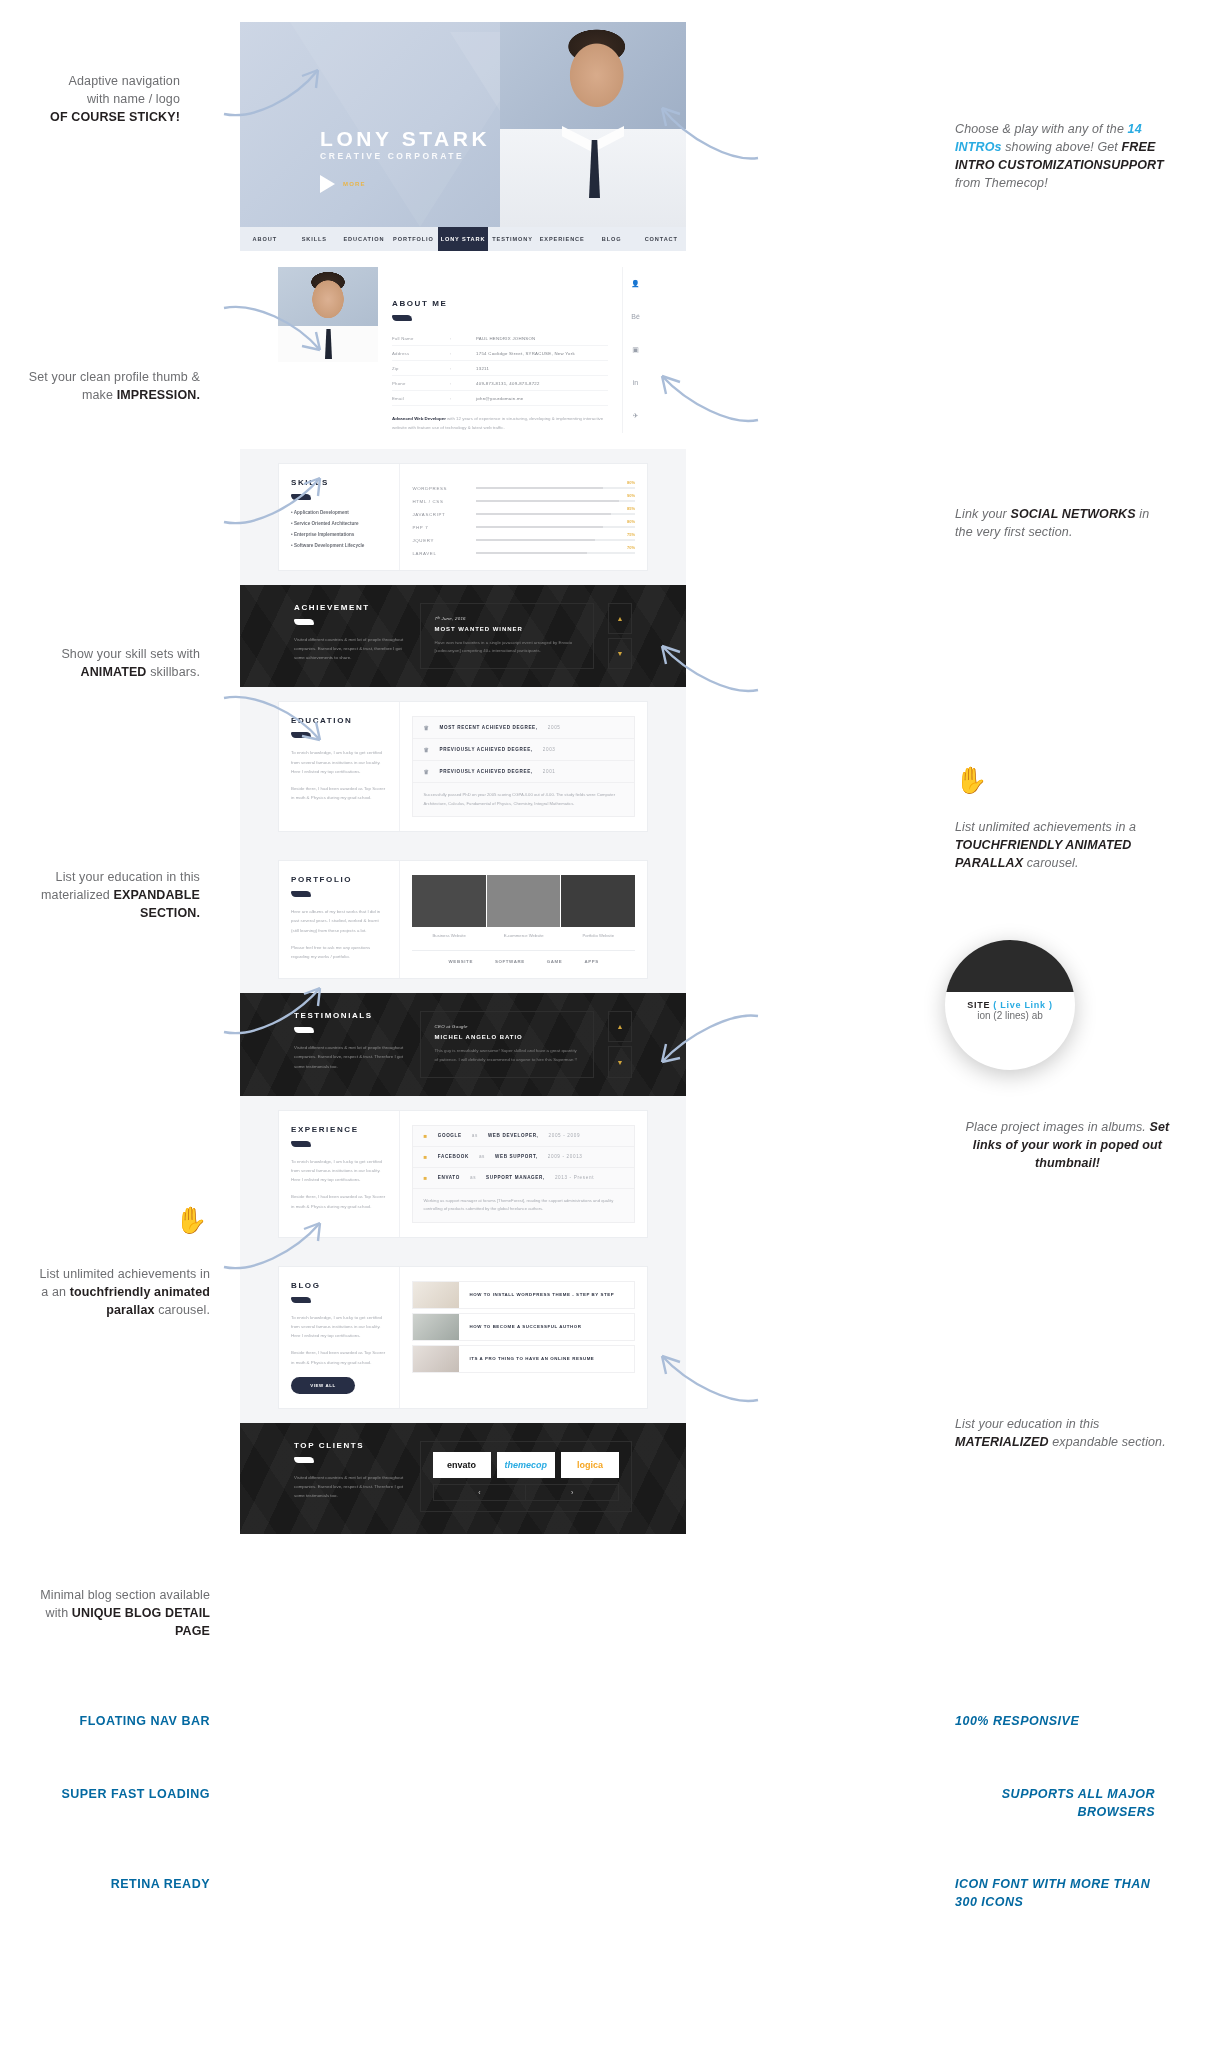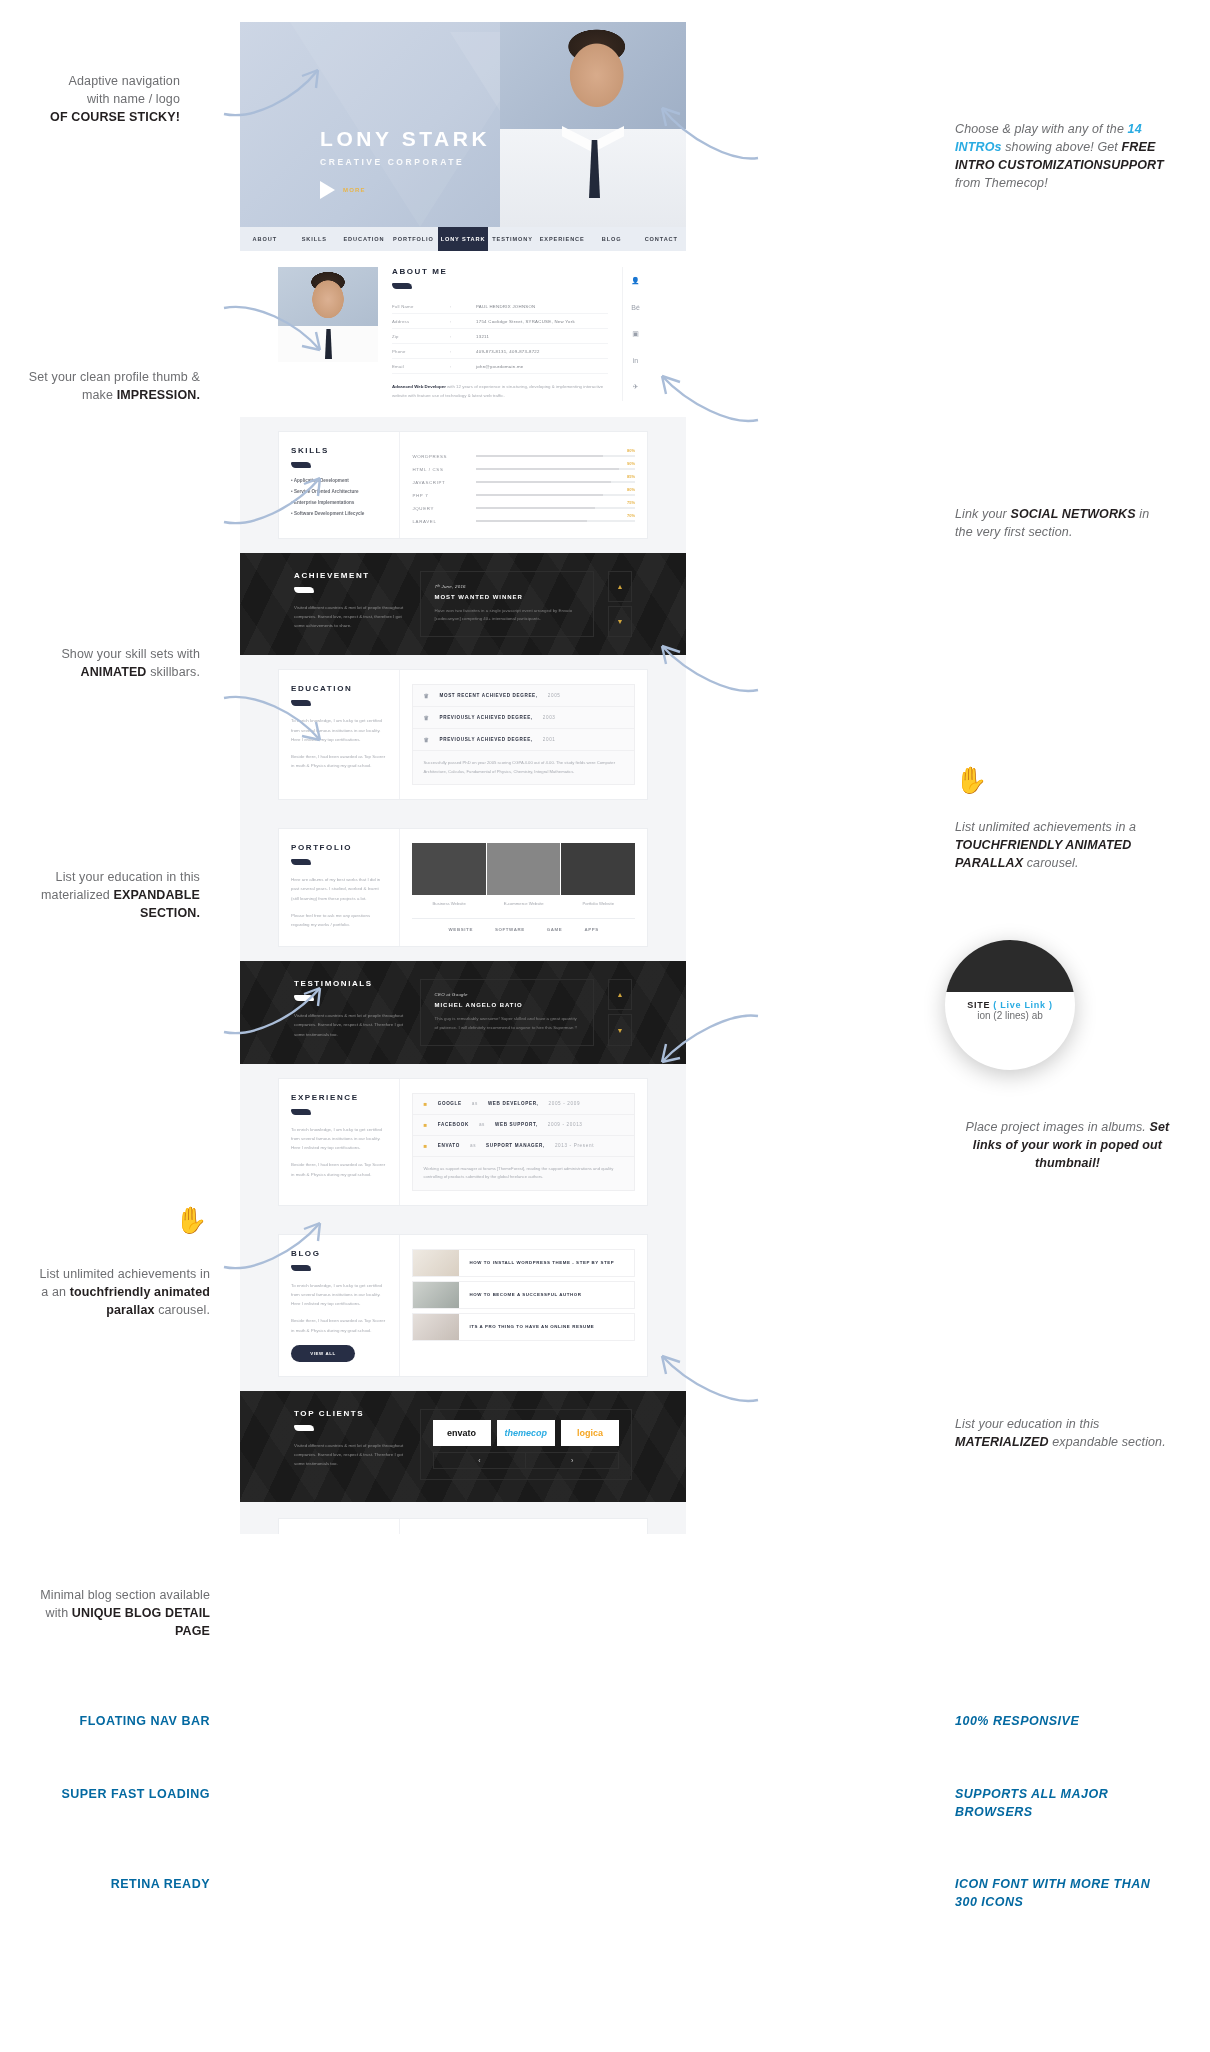--- a/index.html
+++ b/index.html
@@ -47,21 +47,21 @@
       linear-gradient(180deg, rgba(0,0,0,0) 52%, #f2f4f7 52%, #e7eaef 100%),
       linear-gradient(135deg,#b9c6d8,#97a8c0);
   }
   .hero .tie { position:absolute; right:86px; top:118px; width:11px; height:58px;
     background:#22293a; clip-path:polygon(25% 0,75% 0,100% 100%,0 100%); }
   .hero .collar { position:absolute; right:62px; top:104px; width:62px; height:34px;
     background:#fdfdfd; clip-path:polygon(0 0, 50% 46%, 100% 0, 100% 30%, 50% 78%, 0 30%); }
   .hero .htext { position:absolute; left:80px; top:105px; }
   .hero .hname { font-size:21px; letter-spacing:.17em; color:#fff; font-weight:bold; }
   .hero .hsub { font-size:8.5px; letter-spacing:.30em; color:#ffffff; opacity:.9;
-     margin-top:6px; font-weight:bold; }
+     margin-top:0; font-weight:bold; }
   .hero .playrow { margin-top:14px; display:flex; align-items:center; gap:8px; }
   .hero .play { width:0;height:0; border-left:15px solid #fff;
       border-top:9px solid transparent; border-bottom:9px solid transparent; }
   .hero .more { font-size:6px; letter-spacing:.2em; color:#e8b54a; font-weight:bold;}
 
   
   .nav { height:24px; background:#e9edf3; display:flex; align-items:stretch; }
   .nav .item { flex:1; display:flex; align-items:center; justify-content:center;
     font-size:5.6px; letter-spacing:.16em; color:#3b3f4a; font-weight:bold; }
   .nav .item.active { background:#272e45; color:#fff; }
@@ -80,21 +80,21 @@
   
   .about { background:#fff; padding:16px 38px; display:flex; gap:14px; }
   .about .thumb { width:100px; height:95px;
     background:
       radial-gradient(ellipse 25px 30px at 50% 34%, #dcb193 0%, #cb9c78 62%, rgba(0,0,0,0) 64%),
       radial-gradient(ellipse 23px 14px at 50% 16%, #3a2b22 0%, #2b201a 72%, rgba(0,0,0,0) 74%),
       linear-gradient(180deg, rgba(0,0,0,0) 62%, #fbfbfb 62%),
       linear-gradient(150deg,#c3cfdd,#a9b8cb); position:relative;}
   .about .thumb .tie2 { position:absolute; left:47px; top:62px; width:7px;height:30px;
      background:#1f2533; clip-path:polygon(20% 0,80% 0,100% 100%,0 100%); }
-  .about .body { flex:1; }
+  .about .body { flex:1;margin-top:32px; }
   .about .rows { margin-top:4px; }
   .arow { display:flex; font-size:4.3px; color:#9a9da4; padding:4.5px 0;
      border-bottom:1px solid #f3f4f6; letter-spacing:.05em;}
   .arow .k { width:58px; }
   .arow .c { width:26px; }
   .arow .v { flex:1; color:#7d8088; letter-spacing:.07em;}
   .about .bio { font-size:4.4px; line-height:2; color:#a8abb2; margin-top:9px; }
   .about .bio b { color:#2b3040; }
   .socials { width:26px; border-left:1px solid #f1f2f4; display:flex;
      flex-direction:column; align-items:center; justify-content:space-around; }
@@ -617,21 +617,21 @@
 
 <div class="note l" style="left:955px; top:1118px; width:225px;text-align:center;">
   <span>Place project images in albums. </span><b>Set links of your work in poped out thumbnail!</b>
 </div>
 
 <div class="note l" style="left:955px; top:1415px; width:215px;">
   <span>List your education in this </span><b>MATERIALIZED</b><span> expandable section.</span>
 </div>
 
 <div class="note l caps" style="left:955px; top:1712px; width:215px;">100% RESPONSIVE</div>
-<div class="note l caps" style="left:955px; top:1785px; width:200px;">SUPPORTS ALL MAJOR BROWSERS</div>
+<div class="note l caps" style="left:955px; top:1785px; width:200px;text-align:right;">SUPPORTS ALL MAJOR BROWSERS</div>
 <div class="note l caps" style="left:955px; top:1875px; width:210px;">ICON FONT WITH MORE THAN 300 ICONS</div>
 
 <div id="bubble">
   <div class="top"></div>
   <div class="txt">
     <div class="l1"><span>SITE </span><em>( Live Link )</em></div>
     <div class="l2">ion (2 lines) ab</div>
   </div>
 </div>
 

